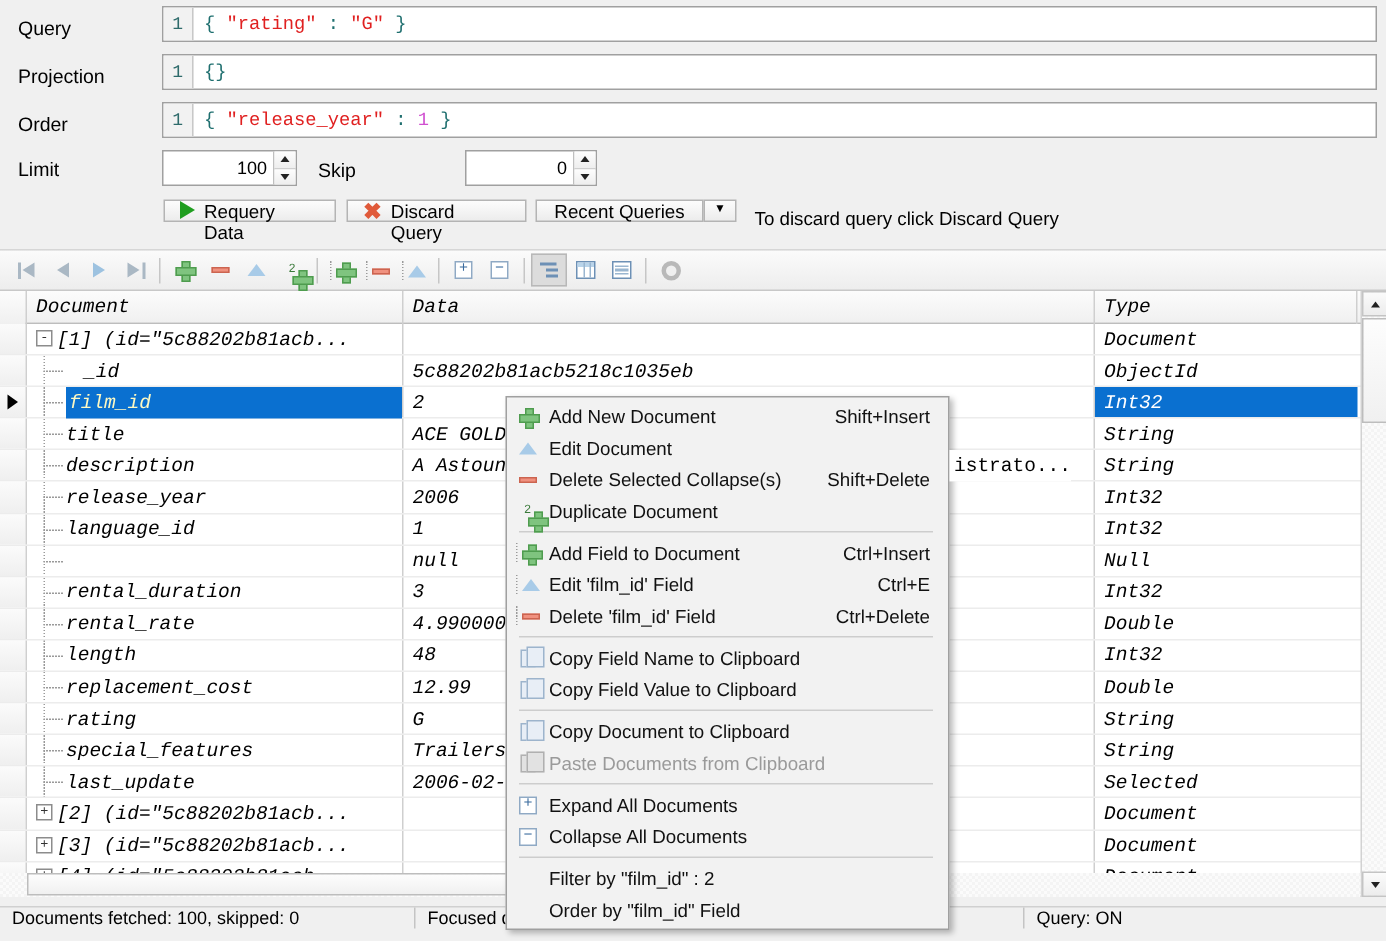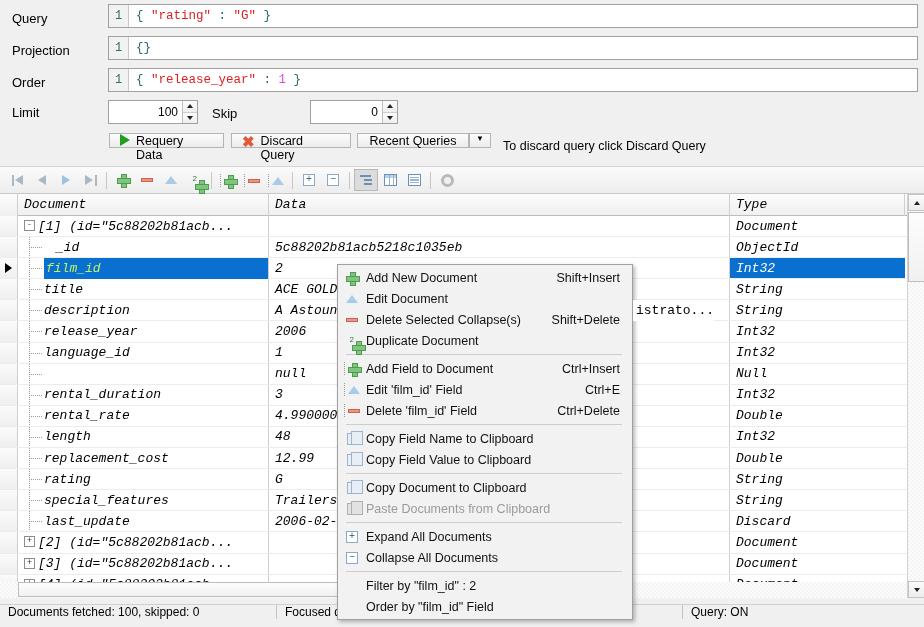--- a/index.html
+++ b/index.html
@@ -106,21 +106,21 @@
   .cell-data {
     width: 461px; border-right: 1px solid #cfcfcf; display: flex; align-items: center;
     padding-left: 6px; font-family: "Liberation Mono", monospace; font-size: 13px;
     white-space: nowrap; overflow: hidden;
   }
   .cell-type {
     width: 175px; display: flex; align-items: center; padding-left: 6px;
     font-family: "Liberation Mono", monospace; font-size: 13px; white-space: nowrap; overflow: hidden;
   }
   .lbl { font-family: "Liberation Mono", monospace; font-size: 13px; white-space: nowrap; }
-  .sel { background: #0a70d0; color: #bef264; }
+  .sel { background: #0a70d0; color: #fef9c3; }
   .sel-type { background: #0a70d0; color: #fff; }
 
   .twist {
     position: absolute; width: 11px; height: 11px; border: 1px solid #8c8c8c; background: #fff;
     display: flex; align-items: center; justify-content: center; font-size: 9px; line-height: 1;
     font-family: "Liberation Mono", monospace; color: #333;
   }
   .vline {
     position: absolute; width: 1px; top: 0; bottom: 0;
     background: repeating-linear-gradient(to bottom,#9a9a9a 0 1px,transparent 1px 2px);
@@ -529,21 +529,21 @@
           <div class="cell-type">String</div>
         </div>
         <div class="row">
           <div class="cell-gut"></div>
           <div class="cell-doc">
             <span class="vline" style="left: 11px;"></span>
             <span class="hline" style="left: 11px; width: 13px; top: 10px;"></span>
             <span class="lbl" style="position: absolute; left: 26px;">last_update</span>
           </div>
           <div class="cell-data">2006-02-</div>
-          <div class="cell-type">Discard</div>
+          <div class="cell-type">Selected</div>
         </div>
         <div class="row">
           <div class="cell-gut"></div>
           <div class="cell-doc">
             <span class="twist" style="left: 6px; top: 4px;">+</span>
             <span class="lbl" style="position: absolute; left: 20px;">[2] (id="5c88202b81acb...</span>
           </div>
           <div class="cell-data"></div>
           <div class="cell-type">Document</div>
         </div>

